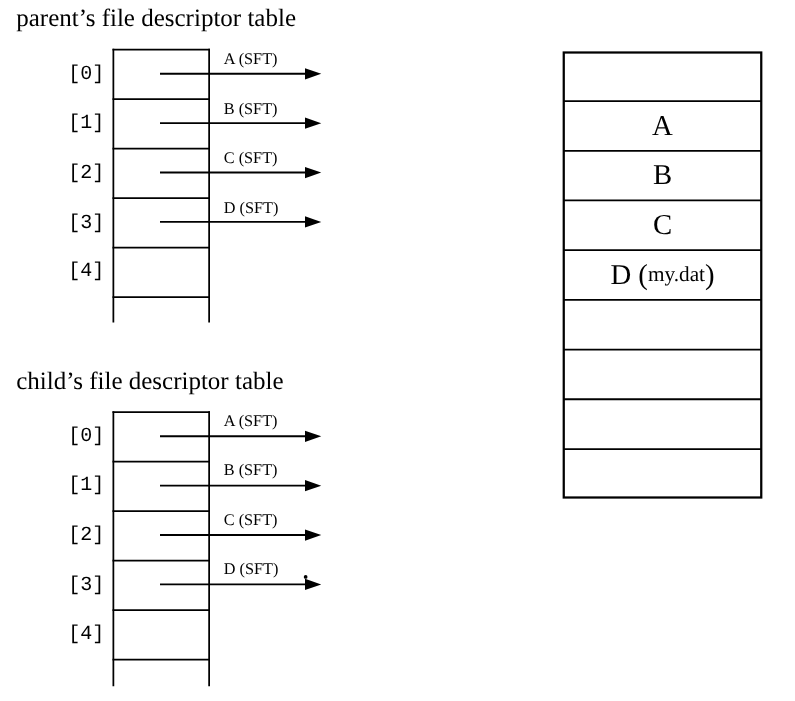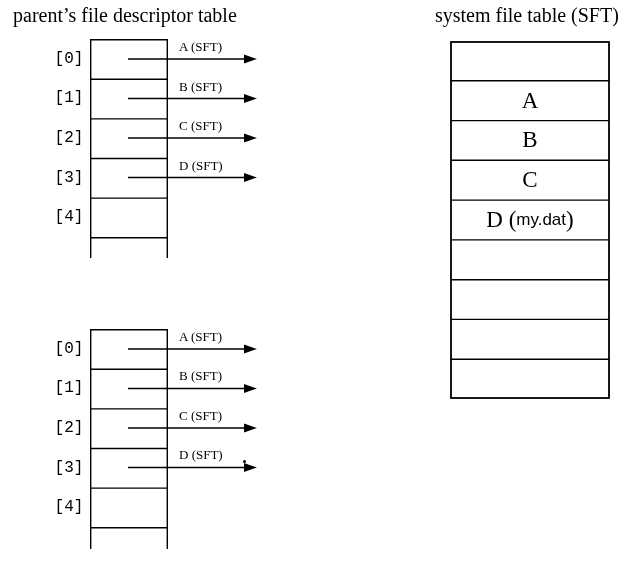--- a/index.html
+++ b/index.html
@@ -5,21 +5,21 @@
   html,body{margin:0;padding:0;background:#ffffff}
   .canvas{position:relative;width:636px;height:561px;background:#ffffff;
           color:#000;font-family:"Liberation Serif",serif;overflow:hidden}
   .abs{position:absolute;white-space:nowrap}
   .title{font-size:20px;line-height:22px}
   .alabel{font-size:13px;line-height:19px}
   .idx{font-family:"Liberation Mono",monospace;font-size:16px;line-height:20px;
        width:34px;text-align:center}
   .sftrow{position:absolute;left:450px;width:160px;display:flex;
           align-items:center;justify-content:center;font-size:23px;line-height:24px}
-  .mono{font-family:Liberation Sans, sans-serif;font-size:17px}
+  .mono{font-family:Liberation Serif, serif;font-size:17px}
   .lines{position:absolute;left:0;top:0}
   .lines line{stroke:#000}
   .grid line{stroke-width:1.4}
   .arrow line{stroke-width:1.5}
   .arrow polygon{fill:#000}
   .outer{fill:none;stroke:#000;stroke-width:1.8}
   .dot{position:absolute;width:3px;height:3px;border-radius:50%;background:#000}
 </style>
 </head>
 <body>
@@ -91,21 +91,21 @@
       <line x1="128" y1="428" x2="246" y2="428"></line>
       <polygon points="244,423.5 244,432.5 257,428"></polygon>
     </g>
     <g class="arrow">
       <line x1="128" y1="467.5" x2="246" y2="467.5"></line>
       <polygon points="244,463 244,472 257,467.5"></polygon>
     </g>
   </svg>
 
   <div class="abs title" style="left:13px;top:4px">parent’s file descriptor table</div>
-  <div class="abs title" style="left:435px;top:4px">system file table (SFT)</div>
+  <div class="abs title" style="left:13px;top:294px">child’s file descriptor table</div>
 
   <div class="abs idx" style="left:52px;top:49px">[0]</div>
   <div class="abs idx" style="left:52px;top:88px">[1]</div>
   <div class="abs idx" style="left:52px;top:128px">[2]</div>
   <div class="abs idx" style="left:52px;top:168px">[3]</div>
   <div class="abs idx" style="left:52px;top:207px">[4]</div>
 
   <div class="abs alabel" style="left:179px;top:37px">A (SFT)</div>
   <div class="abs alabel" style="left:179px;top:77px">B (SFT)</div>
   <div class="abs alabel" style="left:179px;top:116px">C (SFT)</div>

